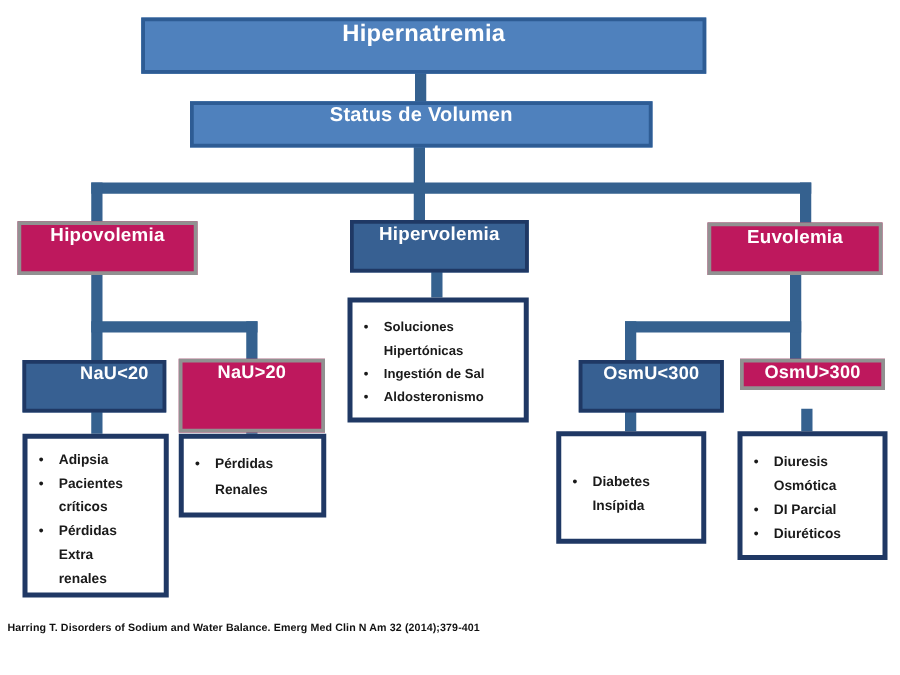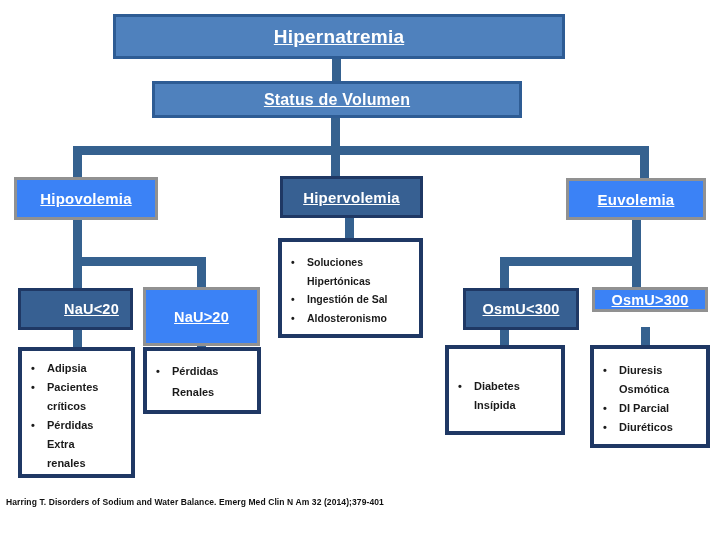--- a/index.html
+++ b/index.html
@@ -3,28 +3,27 @@
 <meta charset="utf-8">
 <style>
   html,body { margin:0; padding:0; background:#fff; }
   #slide {
     position:relative; width:720px; height:540px; background:#ffffff;
     font-family:"Liberation Sans", sans-serif; overflow:hidden;
   }
   .conn { position:absolute; background:#35618f; z-index:1; }
   .box {
     position:absolute; box-sizing:border-box; z-index:2;
-    display:flex; align-items:center; justify-content:center;
+    display:flex; justify-content:center;
     text-align:center; color:#ffffff; font-weight:bold;
     letter-spacing:.2px;
-    text-decoration:underline;
   }
   .box.blue     { background:#4f81bd; border:3px solid #2e5c94; }
   .box.darkblue { background:#376092; border:3px solid #1f3864; }
-  .box.gray     { background:#3b82f6; border:3px solid #919191; }
+  .box.gray     { background:#be185d; border:3px solid #919191; }
   .listbox {
     position:absolute; box-sizing:border-box; z-index:2;
     background:#ffffff; border:4px solid #1f3864;
     color:#1a1a1a; font-weight:600; font-size:11px; line-height:19px;
     padding:6px 4px 4px 7px;
   }
   .item { display:flex; }
   .item .bchar { width:16px; flex:0 0 16px; text-align:left; padding-left:2px; }
   .item .txt   { flex:1; }
   .refs {

